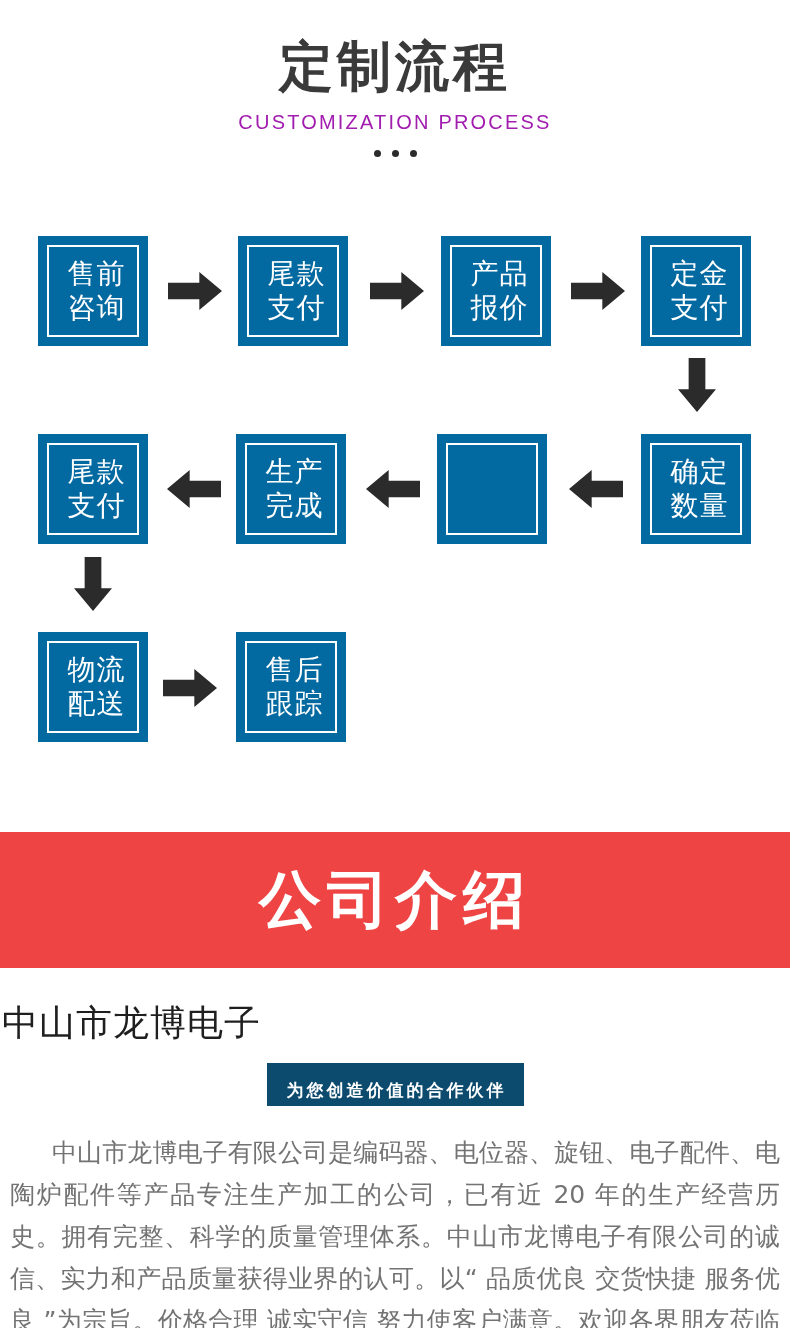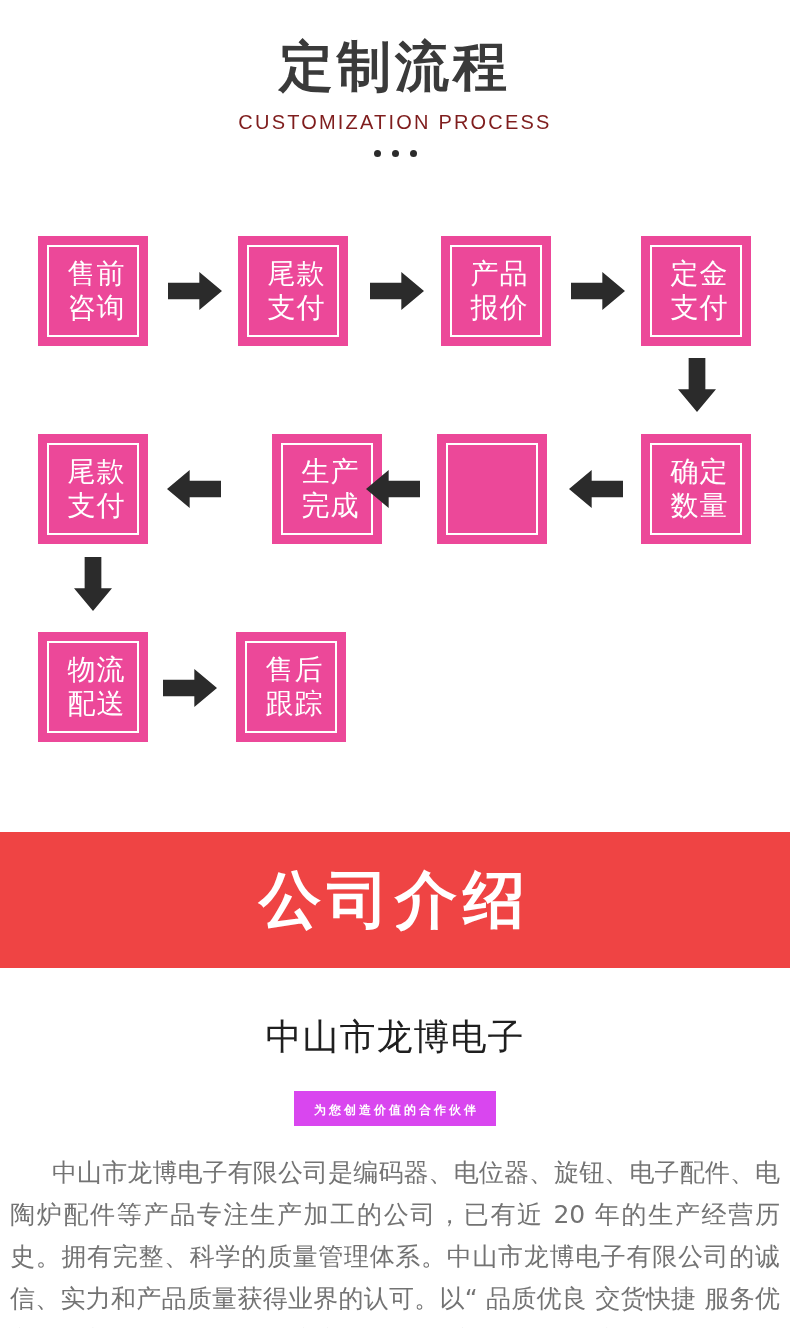--- a/index.html
+++ b/index.html
@@ -33,21 +33,21 @@
     letter-spacing: 4px;
     color: #3a3a3a;
     font-family: "DejaVu Sans", "Liberation Sans", sans-serif;
   }
   .header-subtitle {
     margin: 0;
     padding-top: 12px;
     font-size: 20px;
     line-height: 24px;
     letter-spacing: 2.2px;
-    color: #7f1d1d;
+    color: #a21caf;
     font-weight: 400;
     font-family: "Liberation Sans", sans-serif;
   }
   .header-dots {
     margin: 0;
     padding-top: 16px;
     display: flex;
     justify-content: center;
     gap: 11px;
   }
@@ -64,21 +64,21 @@
     position: absolute;
     left: 0;
     top: 0;
     width: 790px;
     height: 830px;
   }
   .flow-box {
     position: absolute;
     width: 110px;
     height: 110px;
-    background: #ec4899;
+    background: #0369a1;
     box-sizing: border-box;
     display: flex;
     align-items: center;
     justify-content: center;
     padding-left: 7px;
   }
   .flow-box .inner {
     position: absolute;
     left: 9px;
     top: 9px;
@@ -145,44 +145,43 @@
   }
 
   
   .company-intro {
     position: absolute;
     left: 0;
     top: 968px;
     width: 790px;
   }
   .company-name {
-    margin: 16px;
+    margin: 2px;
     padding-top: 31px;
-    text-align: center;
     font-size: 36px;
     line-height: 44px;
     font-weight: 400;
     letter-spacing: 1px;
     color: #1f1f1f;
     font-family: "DejaVu Sans", "Liberation Sans", sans-serif;
   }
   .tagline-wrap {
     margin: 0;
     padding-top: 16px;
     display: flex;
     justify-content: center;
   }
   .tagline {
-    background: #d946ef;
+    background: #0c4a6e;
     color: #ffffff;
-    font-size: 12px;
+    font-size: 17px;
     line-height: 28px;
     font-weight: 700;
     letter-spacing: 3px;
-    padding: 5px 17px 2px 20px;
+    padding: 13px 17px 2px 20px;
     font-family: "DejaVu Sans", "Liberation Sans", sans-serif;
   }
   .intro-paragraph {
     margin: 0;
     padding: 26px 10px 0 10px;
     font-size: 25px;
     line-height: 42px;
     color: #737373;
     text-align: justify;
     text-indent: 42px;
@@ -225,21 +224,21 @@
     <span class="box-label">定金支付</span>
   </div>
 
   <div class="arrow arrow-down" style="left:678px; top:358px;"></div>
 
   <div class="flow-box" style="left:38px; top:434px;">
     <span class="inner"></span>
     <span class="box-label">尾款支付</span>
   </div>
   <div class="arrow arrow-left" style="left:167px; top:470px;"></div>
-  <div class="flow-box" style="left:236px; top:434px;margin-left:36px;">
+  <div class="flow-box" style="left:236px; top:434px;">
     <span class="inner"></span>
     <span class="box-label">生产完成</span>
   </div>
   <div class="arrow arrow-left" style="left:366px; top:470px;"></div>
   <div class="flow-box" style="left:437px; top:434px;">
     <span class="inner"></span>
   </div>
   <div class="arrow arrow-left" style="left:569px; top:470px;"></div>
   <div class="flow-box" style="left:641px; top:434px;">
     <span class="inner"></span>

